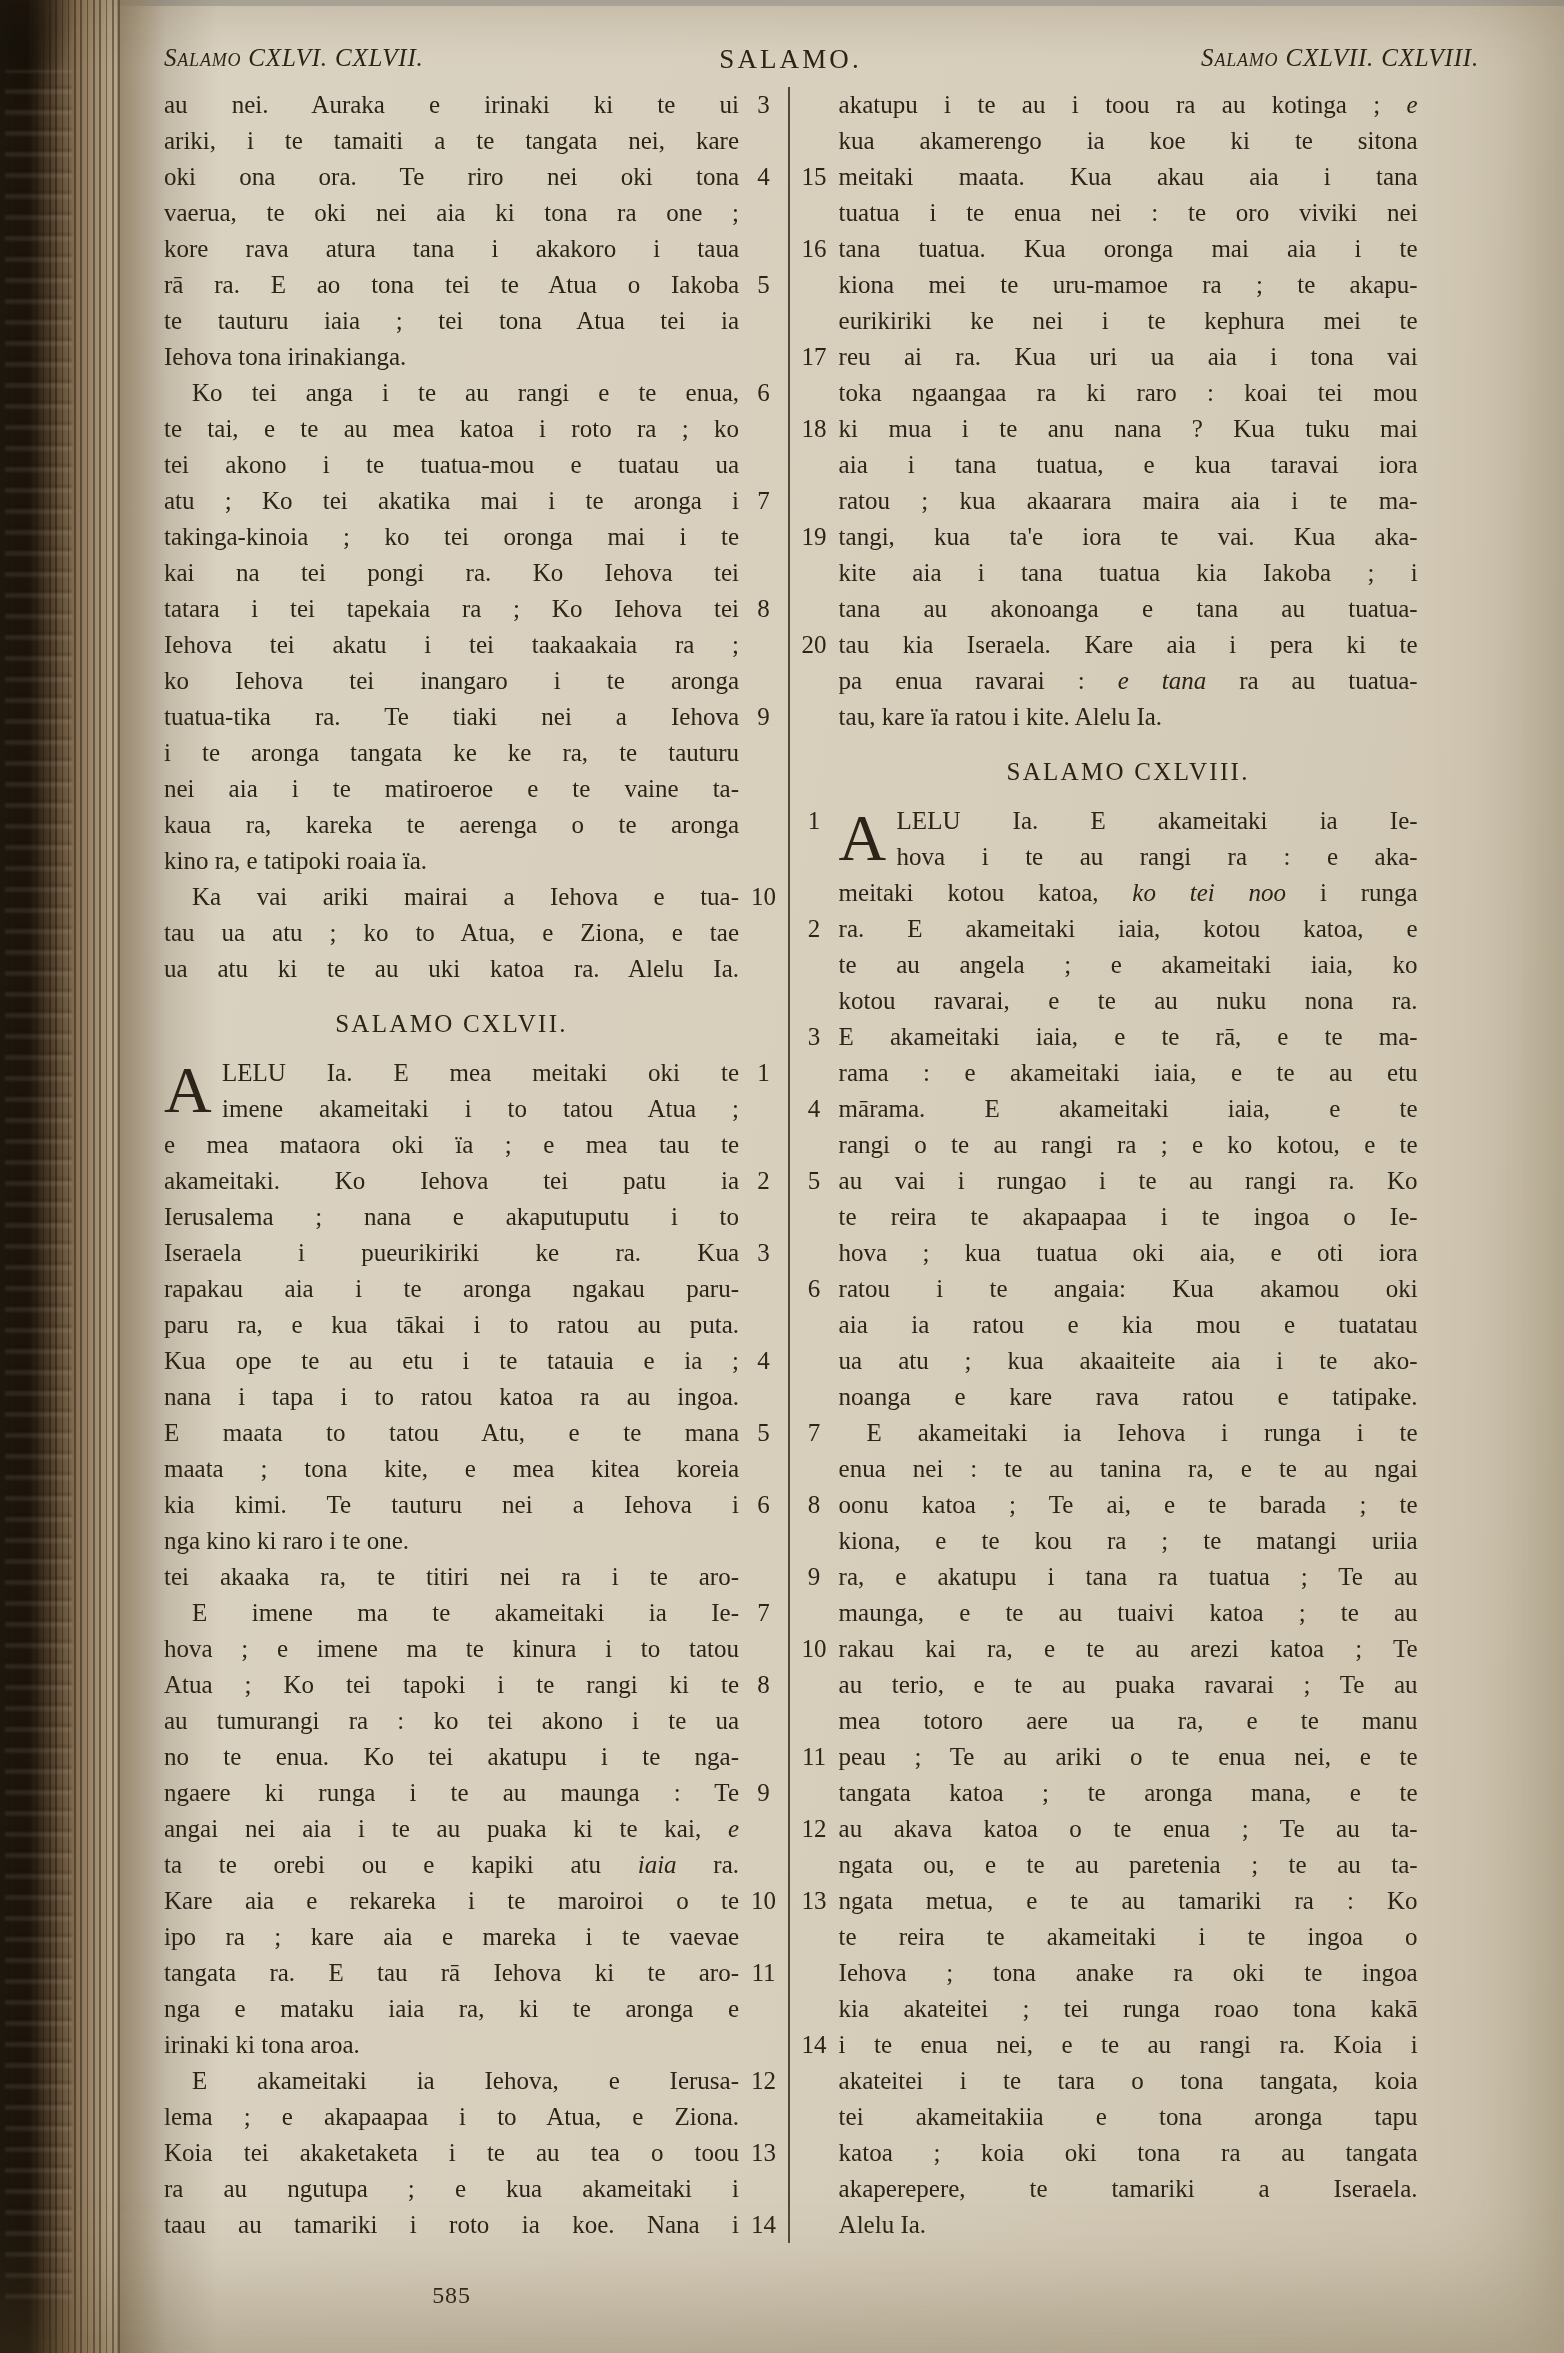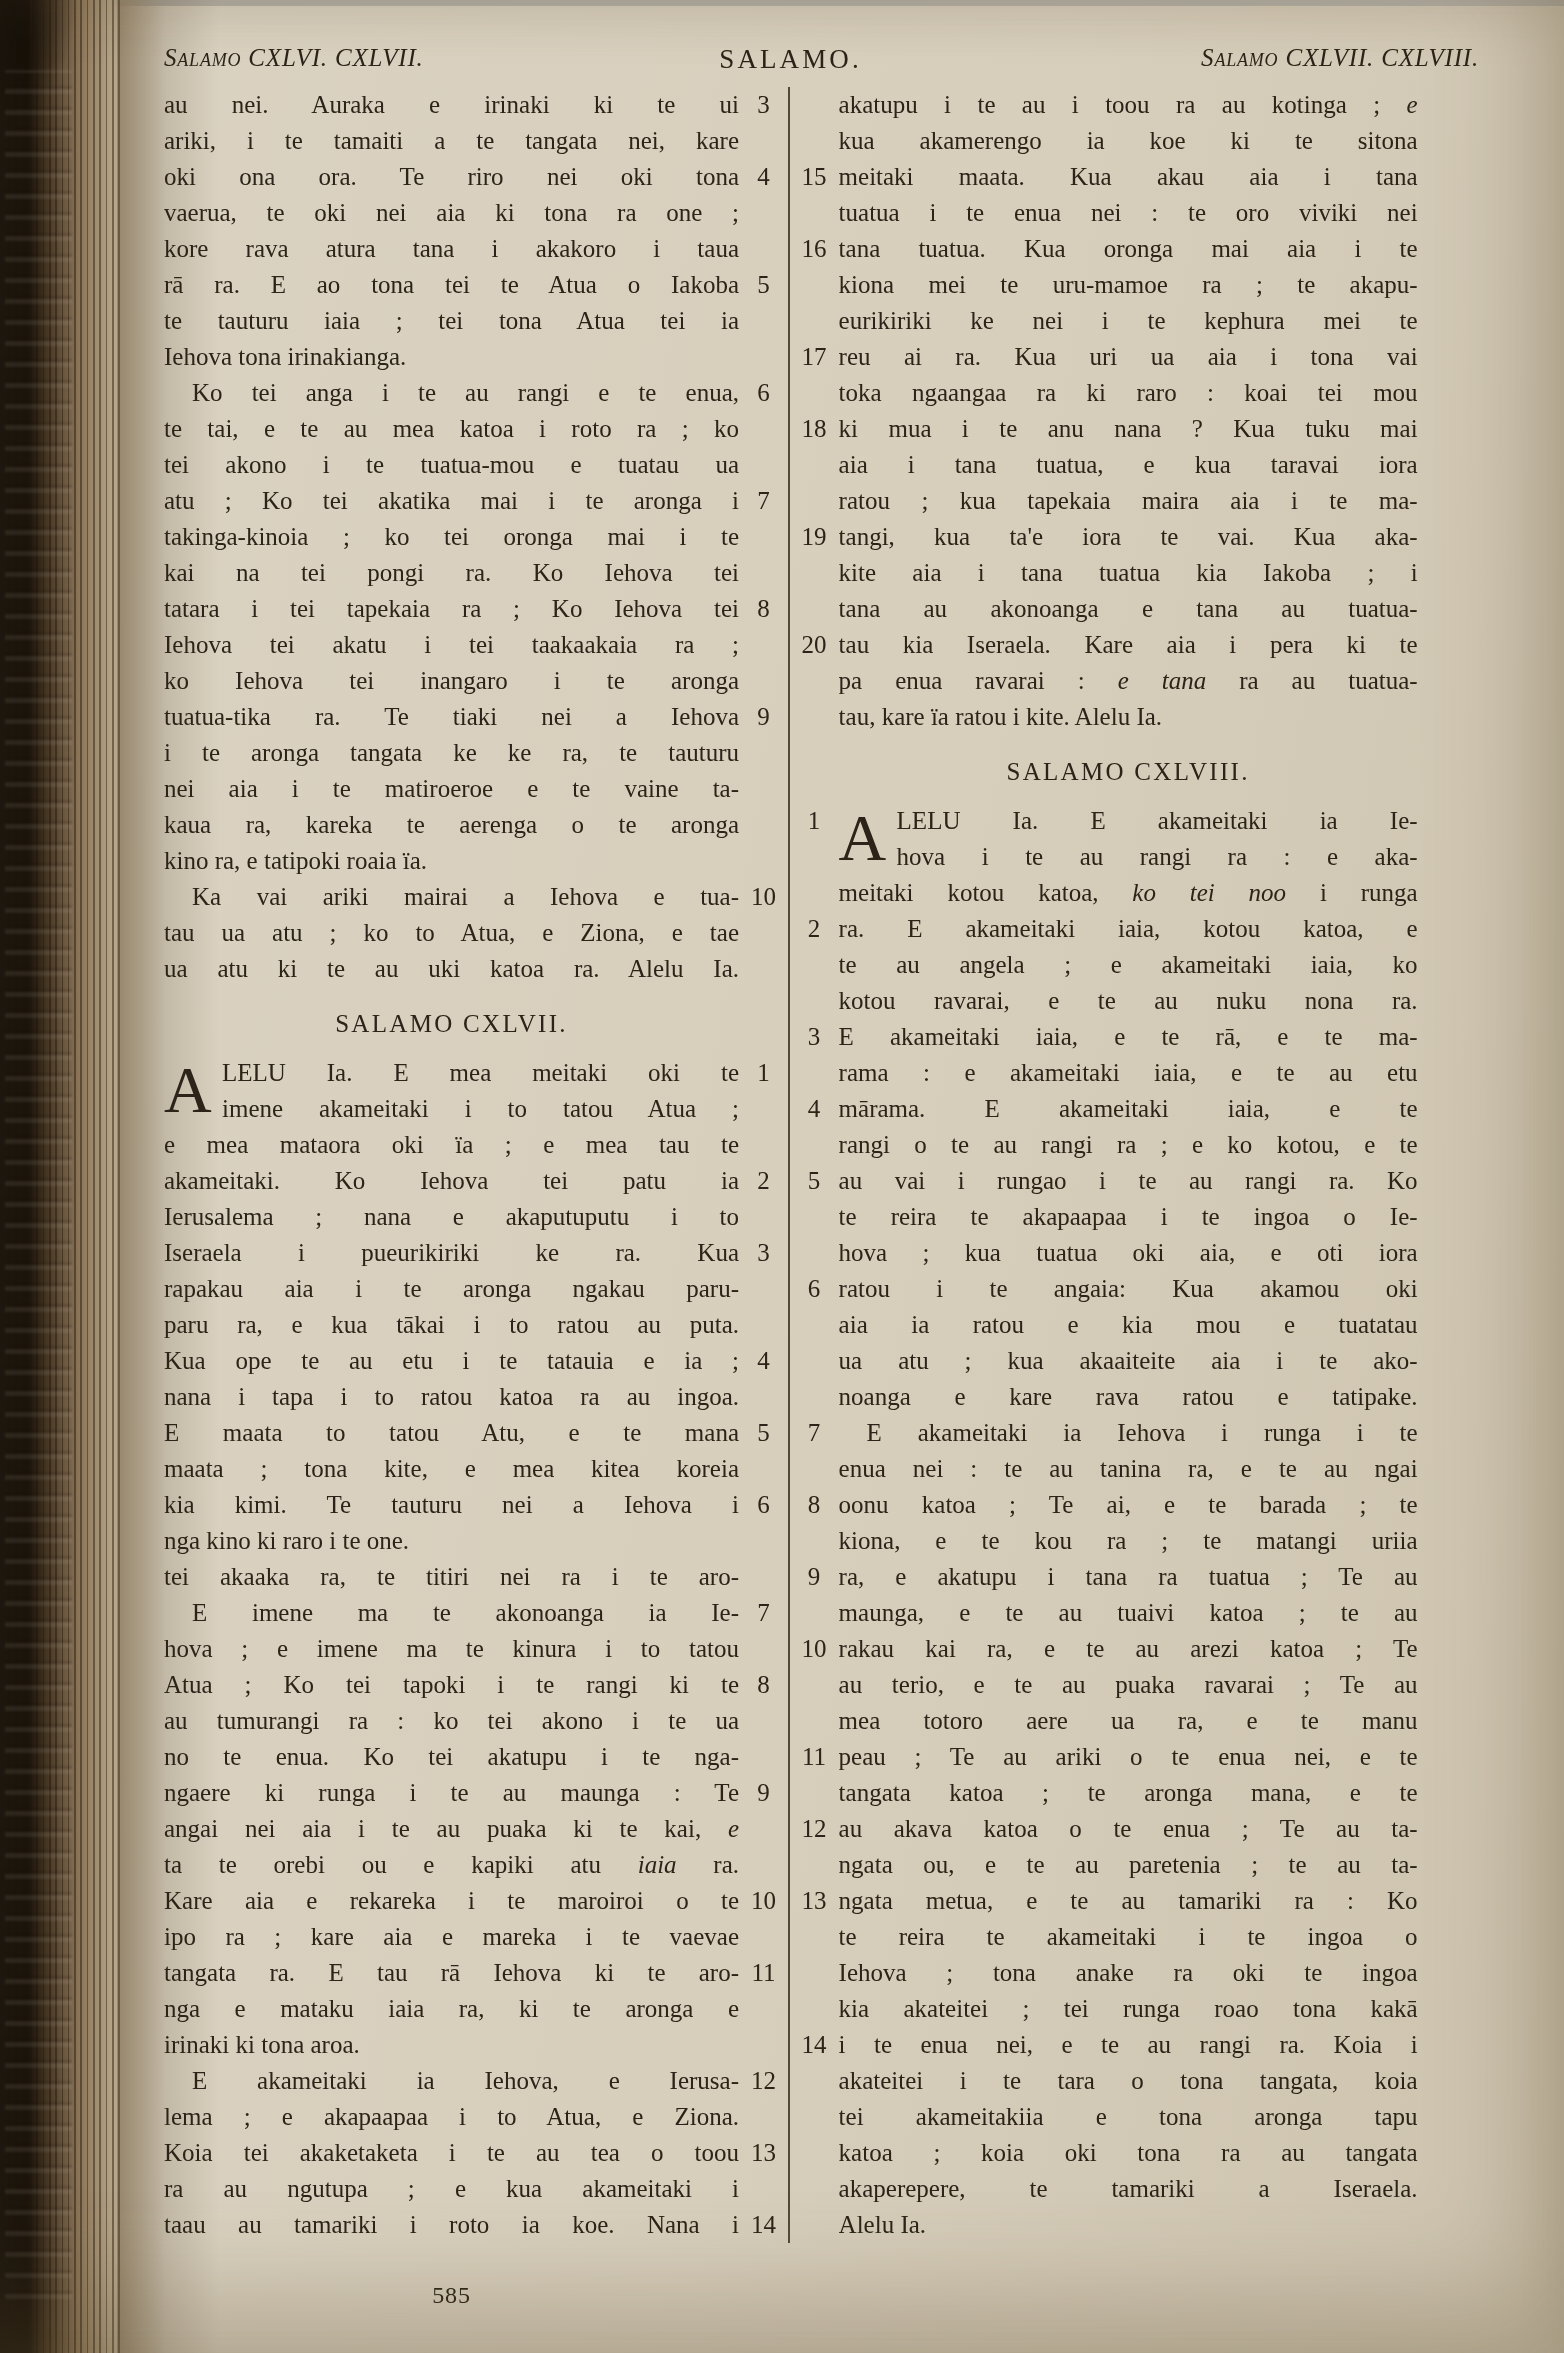--- a/index.html
+++ b/index.html
@@ -229,21 +229,21 @@
           </div>
           <div class="line end">
             <span class="ltext">nga kino ki raro i te one.</span>
             <span class="vnum"></span>
           </div>
           <div class="line">
             <span class="ltext">tei akaaka ra, te titiri nei ra i te aro-</span>
             <span class="vnum"></span>
           </div>
           <div class="line ind">
-            <span class="ltext">E imene ma te akonoanga ia Ie-</span>
+            <span class="ltext">E imene ma te akameitaki ia Ie-</span>
             <span class="vnum">7</span>
           </div>
           <div class="line">
             <span class="ltext">hova ; e imene ma te kinura i to tatou</span>
             <span class="vnum"></span>
           </div>
           <div class="line">
             <span class="ltext">Atua ; Ko tei tapoki i te rangi ki te</span>
             <span class="vnum">8</span>
           </div>
@@ -349,21 +349,21 @@
           <div class="line">
             <span class="vnum">18</span>
             <span class="ltext">ki mua i te anu nana ? Kua tuku mai</span>
           </div>
           <div class="line">
             <span class="vnum"></span>
             <span class="ltext">aia i tana tuatua, e kua taravai iora</span>
           </div>
           <div class="line">
             <span class="vnum"></span>
-            <span class="ltext">ratou ; kua tapekaia maira aia i te ma-</span>
+            <span class="ltext">ratou ; kua akaarara maira aia i te ma-</span>
           </div>
           <div class="line">
             <span class="vnum">19</span>
             <span class="ltext">tangi, kua ta'e iora te vai. Kua aka-</span>
           </div>
           <div class="line">
             <span class="vnum"></span>
             <span class="ltext">kite aia i tana tuatua kia Iakoba ; i</span>
           </div>
           <div class="line">

